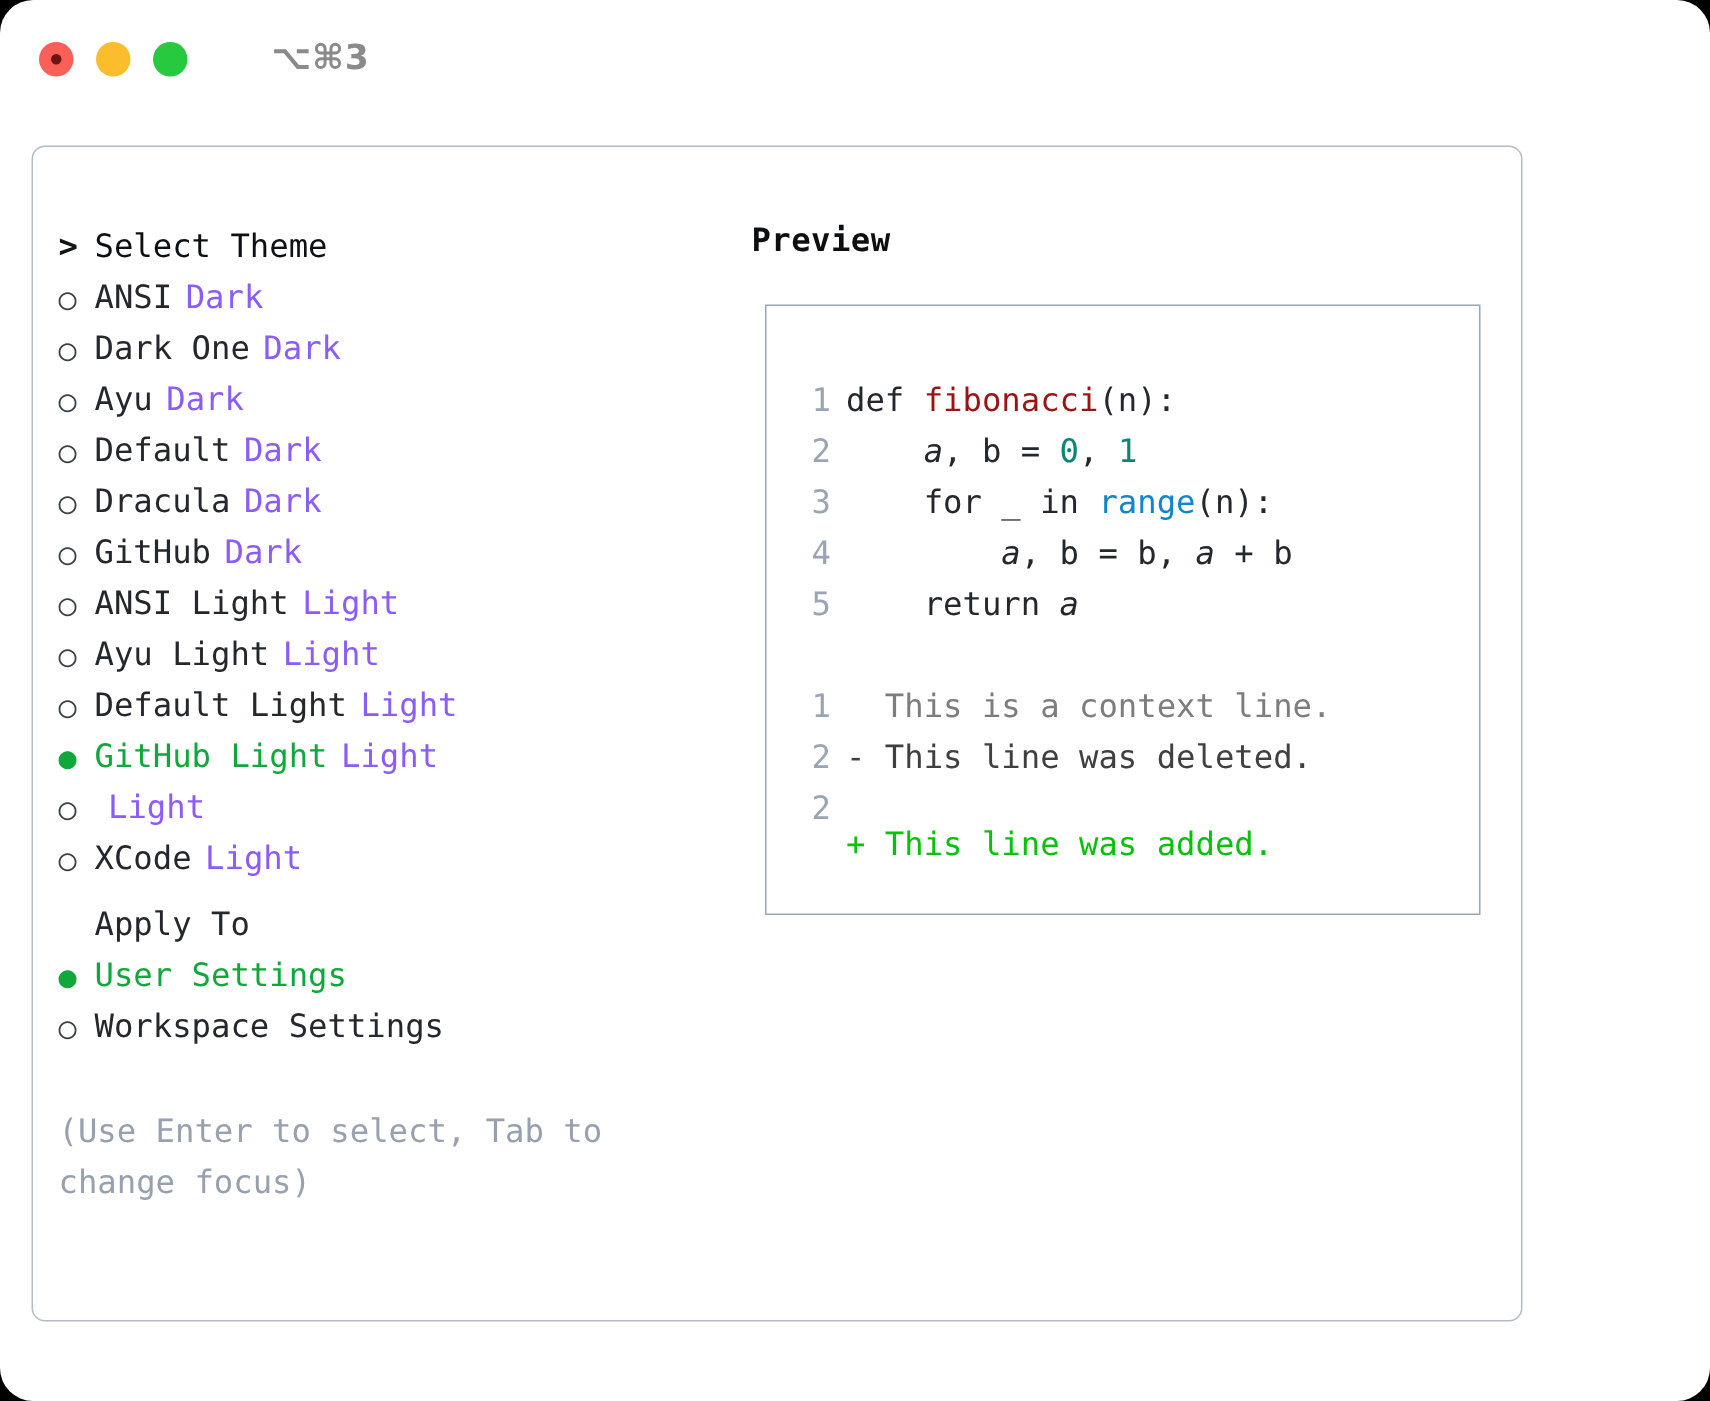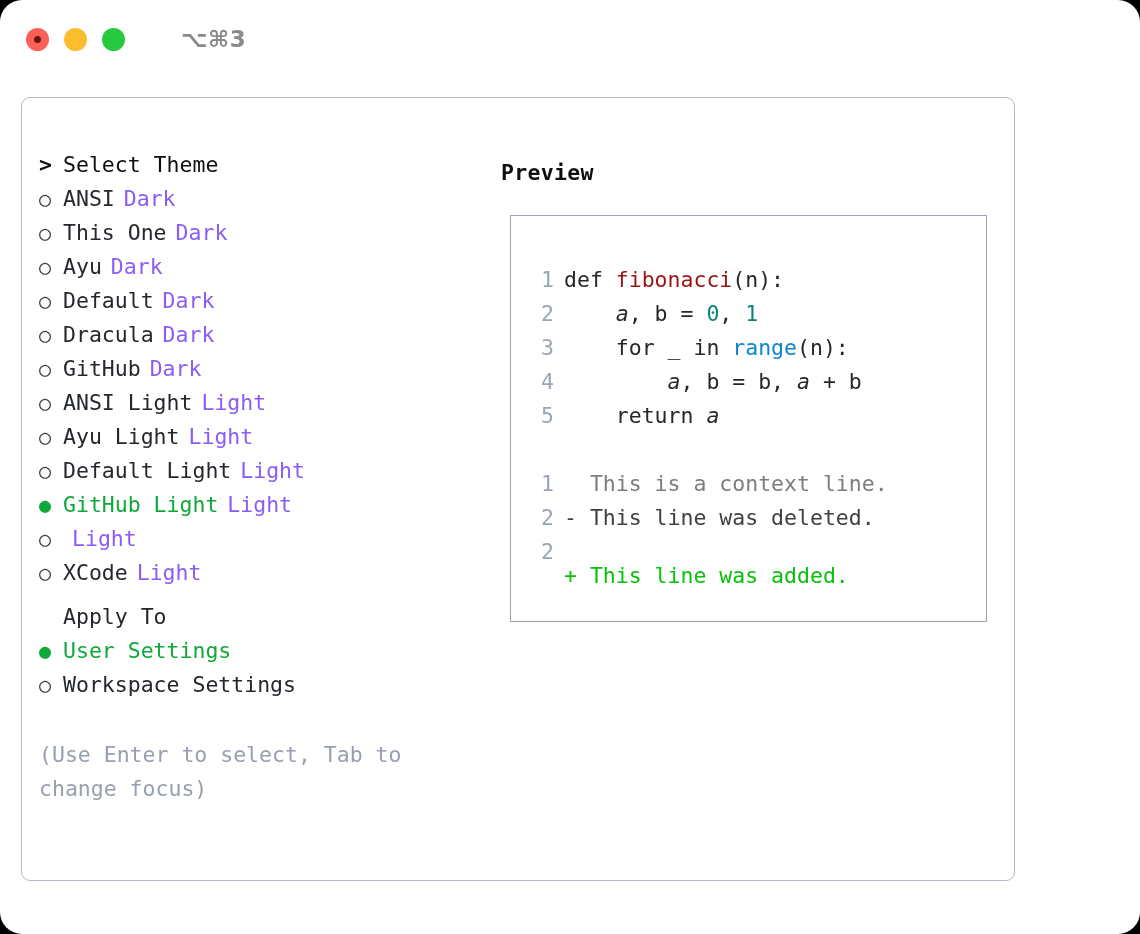--- a/index.html
+++ b/index.html
@@ -112,21 +112,21 @@
     margin-top: 36px;
     font-size: 21.5px;
     color: #97a0ae;
     line-height: 34px;
     width: 410px;
   }
 
   
   #right-col {
     position: absolute;
-    left: 479px; top: 62px;
+    left: 479px; top: 50px;
     width: 490px;
   }
   #preview-title {
     font-size: 21.5px;
     font-weight: 700;
     color: #0d0f11;
     letter-spacing: 0.3px;
   }
 
   #preview-box {
@@ -184,21 +184,21 @@
 
       <div id="left-col">
 
         <div class="list-row">
           <span class="bullet caret">&gt;</span>
           <span class="row-label header">Select Theme</span>
         </div>
 
         <div id="theme-list">
             <div class="list-row"><span class="bullet">○</span><span class="row-label">ANSI</span><span class="row-tag">Dark</span></div>
-            <div class="list-row"><span class="bullet">○</span><span class="row-label">This One</span><span class="row-tag">Dark</span></div>
+            <div class="list-row"><span class="bullet">○</span><span class="row-label">Dark One</span><span class="row-tag">Dark</span></div>
             <div class="list-row"><span class="bullet">○</span><span class="row-label">Ayu</span><span class="row-tag">Dark</span></div>
             <div class="list-row"><span class="bullet">○</span><span class="row-label">Default</span><span class="row-tag">Dark</span></div>
             <div class="list-row"><span class="bullet">○</span><span class="row-label">Dracula</span><span class="row-tag">Dark</span></div>
             <div class="list-row"><span class="bullet">○</span><span class="row-label">GitHub</span><span class="row-tag">Dark</span></div>
             <div class="list-row"><span class="bullet">○</span><span class="row-label">ANSI Light</span><span class="row-tag">Light</span></div>
             <div class="list-row"><span class="bullet">○</span><span class="row-label">Ayu Light</span><span class="row-tag">Light</span></div>
             <div class="list-row"><span class="bullet">○</span><span class="row-label">Default Light</span><span class="row-tag">Light</span></div>
             <div class="list-row"><span class="bullet filled">●</span><span class="row-label selected">GitHub Light</span><span class="row-tag">Light</span></div>
             <div class="list-row"><span class="bullet">○</span><span class="row-tag">Light</span></div>
             <div class="list-row"><span class="bullet">○</span><span class="row-label">XCode</span><span class="row-tag">Light</span></div>

